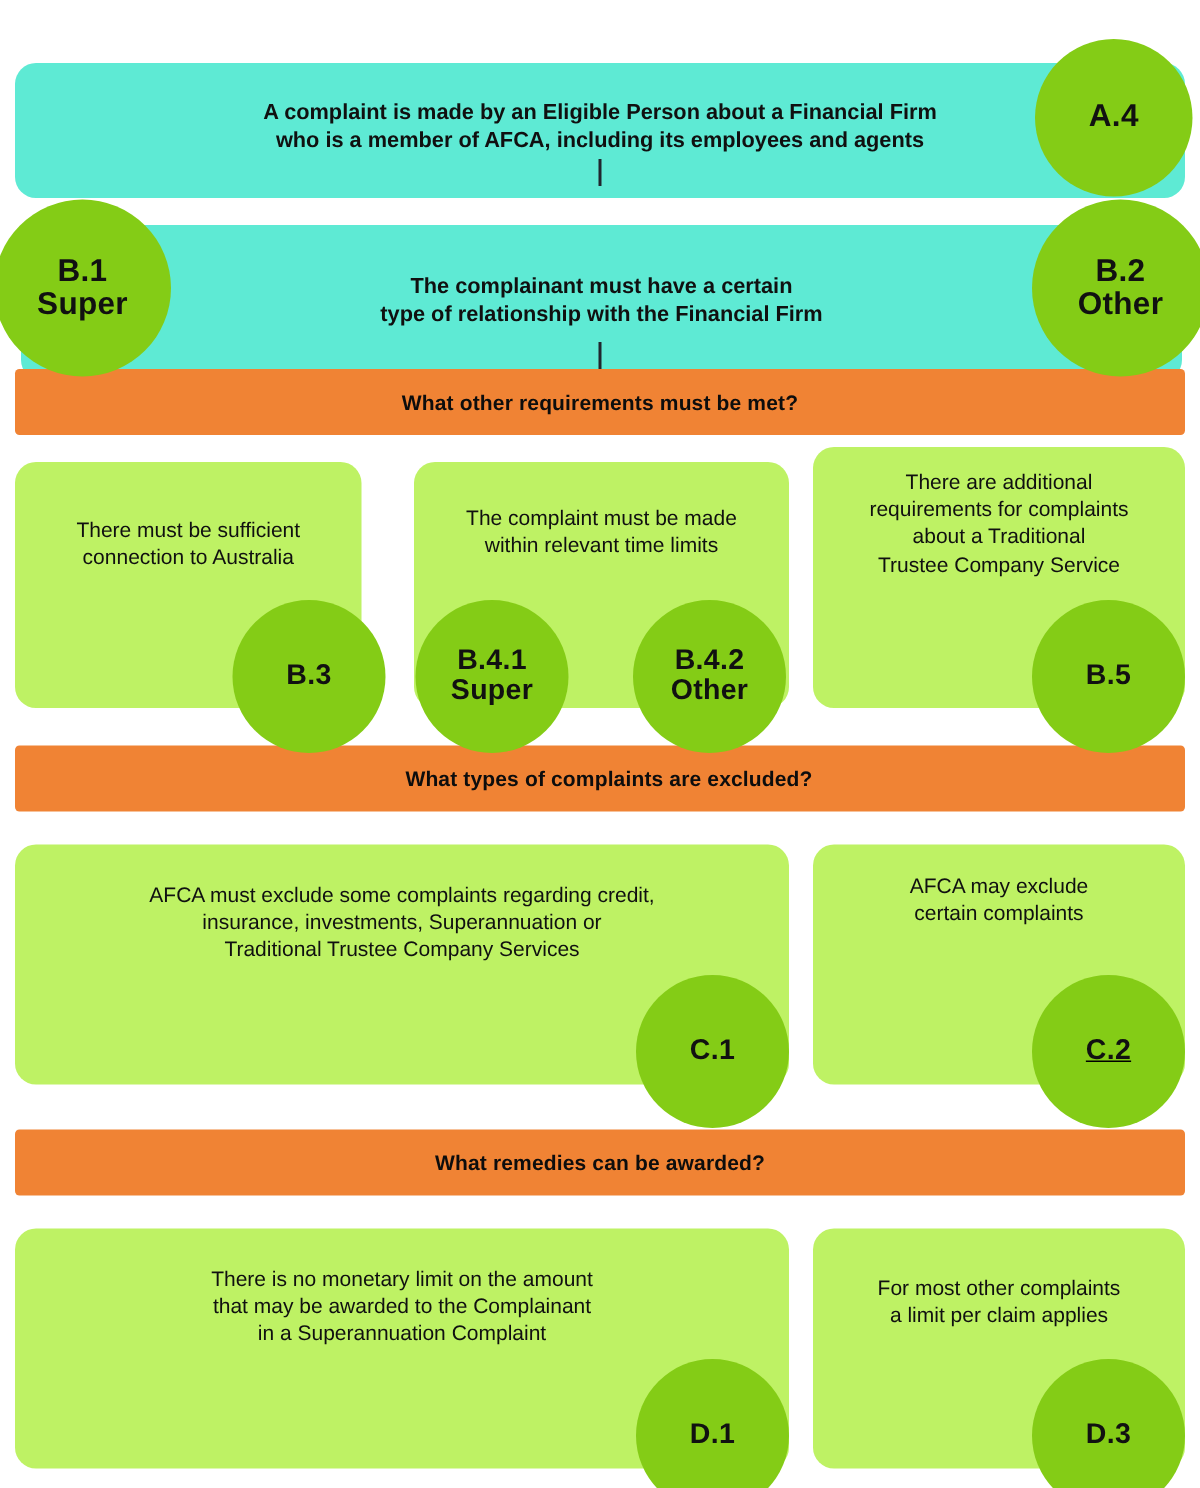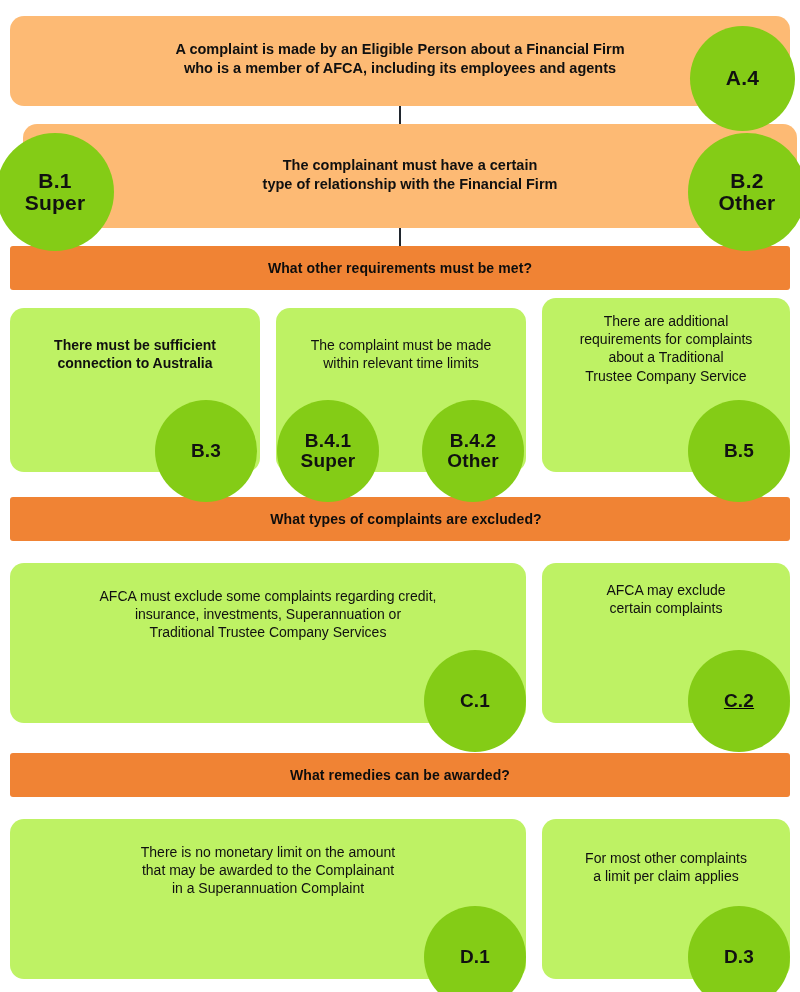--- a/index.html
+++ b/index.html
@@ -33,21 +33,21 @@
   .box .txt {
     position: relative;
     z-index: 3;
     text-align: center;
     color: #101010;
     line-height: 1.30;
     white-space: pre-line;
     pointer-events: none;
   }
 
-  .blue  { background: #fdba74; }
+  .blue  { background: #5eead4; margin-top: 26px; }
   .yellow{ background: #bef264; }
 
   
   .banner {
     position: absolute;
     box-sizing: border-box;
     background: #f08334;
     border-radius: 3px;
     display: flex;
     align-items: center;
@@ -102,40 +102,40 @@
   <div class="conn" style="left:399px; top:106px; height:18px;"></div>
 
   <div class="box blue" style="left:10px; top:16px; width:780px; height:90px; padding-top:24px;">
     <div class="txt t15">A complaint is made by an Eligible Person about a Financial Firm
 who is a member of AFCA, including its employees and agents</div>
   </div>
   <div class="badge" style="left:690px; top:26px; width:105px; height:105px;">
     <div class="blbl">A.4</div>
   </div>
 
-  <div class="box blue" style="left:23px; top:124px; width:774px; height:104px; padding-top:32px;">
+  <div class="box blue" style="left:14px; top:124px; width:774px; height:104px; padding-top:32px;">
     <div class="txt t15">The complainant must have a certain
 type of relationship with the Financial Firm</div>
   </div>
   <div class="badge" style="left:-4px; top:133px; width:118px; height:118px;">
     <div class="blbl">B.1
 Super</div>
   </div>
   <div class="badge" style="left:688px; top:133px; width:118px; height:118px;">
     <div class="blbl">B.2
 Other</div>
   </div>
 
   <div class="conn" style="left:399px; top:228px; height:18px;"></div>
 
   <div class="banner" style="left:10px; top:246px; width:780px; height:44px;">
     <span class="btxt">What other requirements must be met?</span>
   </div>
 
-  <div class="box yellow" style="left:10px; top:308px; width:250px; height:164px; padding-top:28px;font-weight:bold;">
+  <div class="box yellow" style="left:10px; top:308px; width:231px; height:164px; padding-top:36px;">
     <div class="txt t14">There must be sufficient
 connection to Australia</div>
   </div>
   <div class="badge small" style="left:155px; top:400px; width:102px; height:102px;">
     <div class="blbl">B.3</div>
   </div>
 
   <div class="box yellow" style="left:276px; top:308px; width:250px; height:164px; padding-top:28px;">
     <div class="txt t14">The complaint must be made
 within relevant time limits</div>

